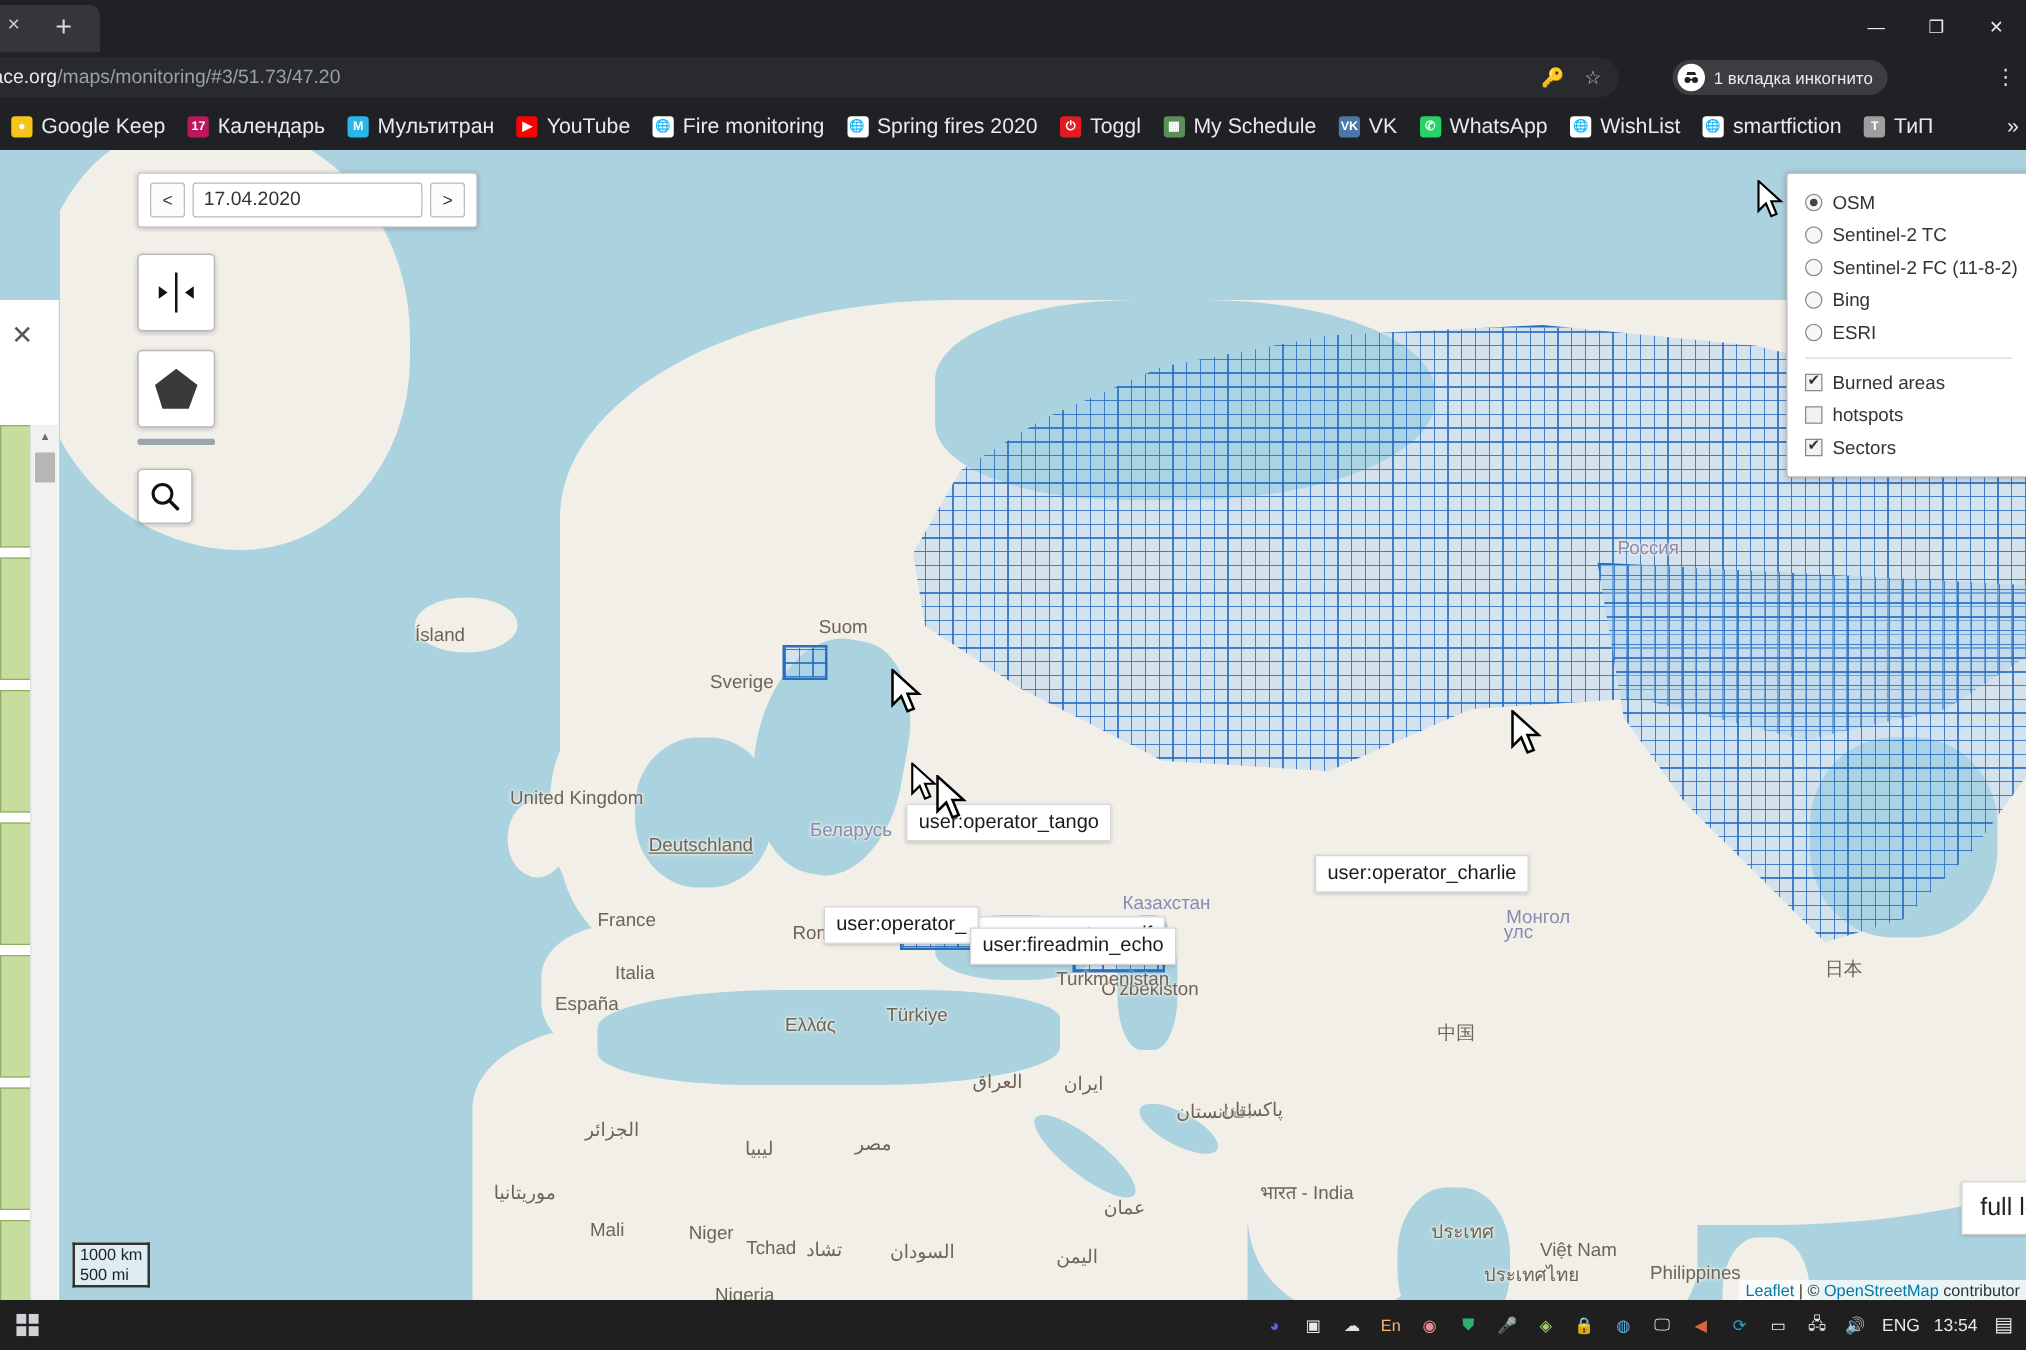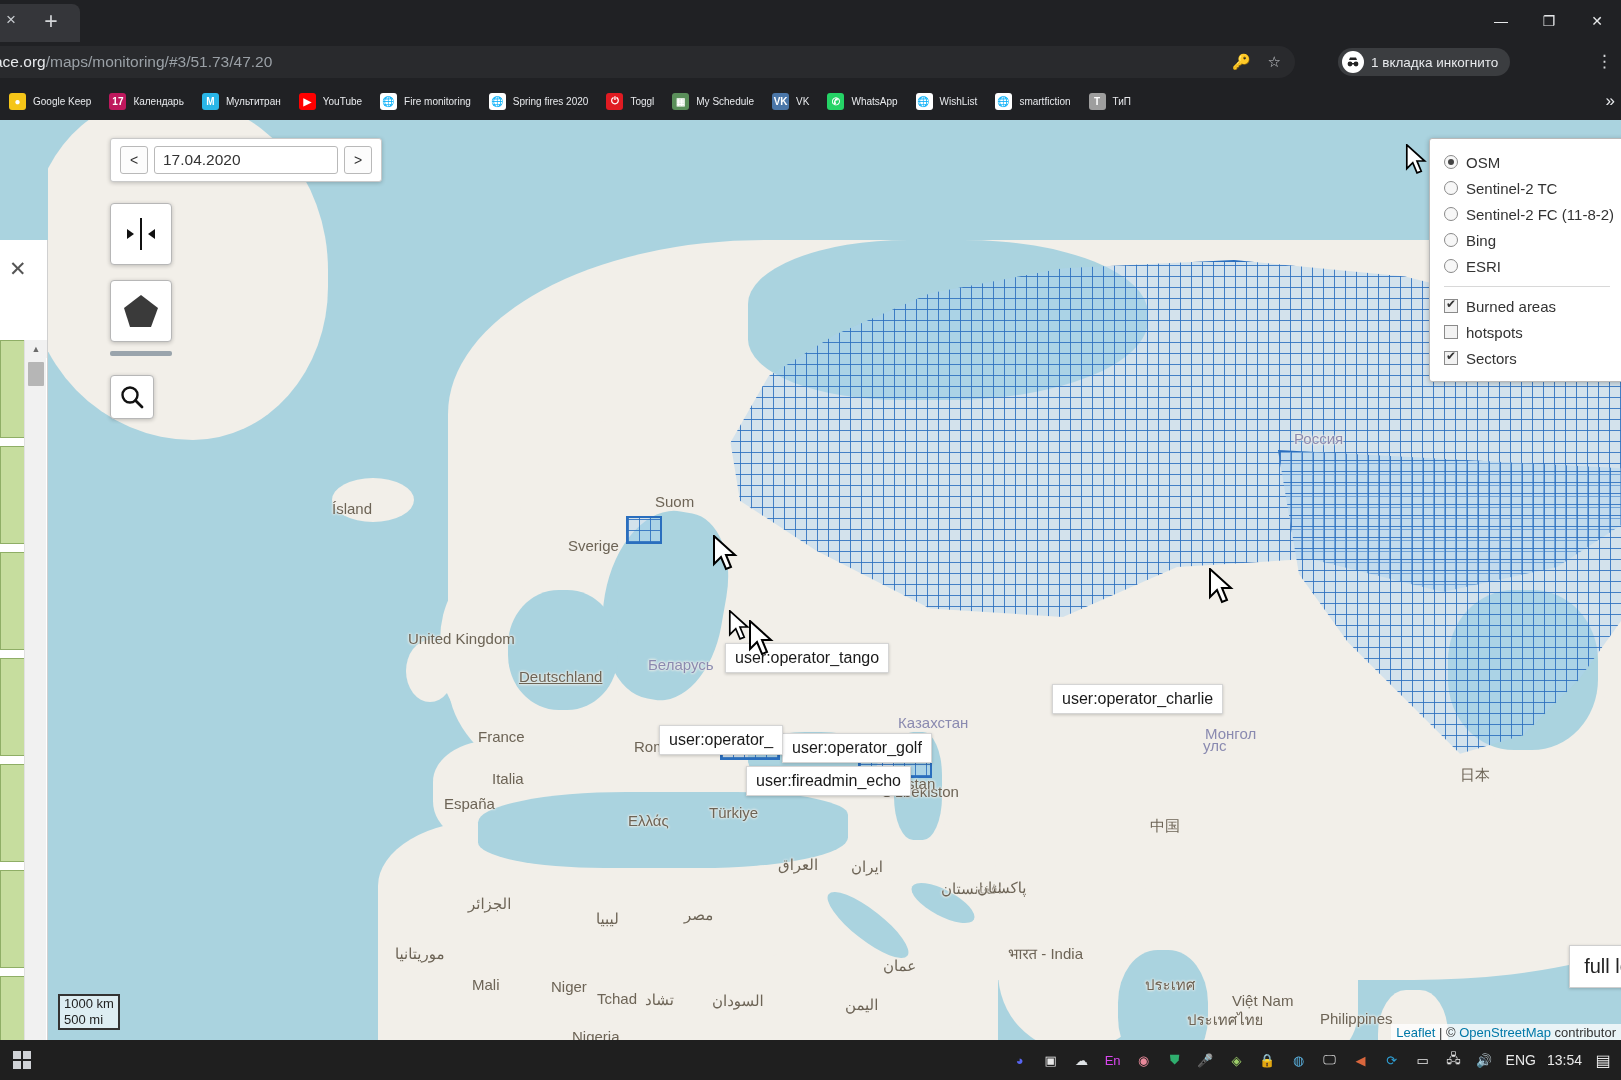--- a/index.html
+++ b/index.html
@@ -38,21 +38,21 @@
     display:flex; align-items:center; justify-content:center; }
   .incognito-pill .lbl { color:#e8eaed; font-size:13.5px; white-space:nowrap; }
   .kebab { position:absolute; left:1596px; top:10px; color:#d5d7da; font-size:17px;
     line-height:20px; cursor:pointer; letter-spacing:0; }
 
   
   .bookmarks { position:absolute; left:0; top:82px; width:1621px; height:38px;
     background:#202124; display:flex; align-items:center; padding-left:0; }
   .bm { display:flex; align-items:center; gap:7px; padding:4px 9px; border-radius:4px;
     cursor:pointer; flex:0 0 auto; }
-  .bm .t { color:#e8eaed; font-size:10px; white-space:nowrap; }
+  .bm .t { color:#e8eaed; font-size:17px; white-space:nowrap; }
   .bmi { width:17px; height:17px; border-radius:3px; flex:0 0 auto;
     display:flex; align-items:center; justify-content:center;
     font-size:10px; color:#fff; font-weight:bold; }
   .bm-overflow { position:absolute; right:6px; color:#e8eaed; font-size:17px; cursor:pointer; }
 
   
   .viewport { position:absolute; left:0; top:120px; width:1621px; height:920px;
     background:#aad3df; overflow:hidden; }
   .mapcanvas { position:absolute; left:48px; top:0; width:1573px; height:920px;
     background:#aad3df; overflow:hidden; }
@@ -341,21 +341,21 @@
         <div class="maplabel" style="left: 1139px; top: 888px;">ประเทศไทย</div>
         <div class="maplabel" style="left: 1272px; top: 890px;">Philippines</div>
         <div class="maplabel" style="left: 1097px; top: 853px;">ประเทศ</div>
       </div>
 
     <div id="tips">
         <div class="tip" style="left: 677px; top: 523px;">user:operator_tango</div>
         <div class="tip" style="left: 1004px; top: 564px;">user:operator_charlie</div>
         <div class="tip" style="left: 734px; top: 590px; margin-top: 23px;">user:operator_golf</div>
         <div class="tip" style="left: 611px; top: 605px;">user:operator_</div>
-        <div class="tip" style="left: 698px; top: 622px; margin-top: 24px;">user:fireadmin_echo</div>
+        <div class="tip" style="left: 728px; top: 622px;">user:fireadmin_echo</div>
       </div>
 
     <svg class="cursor" style="left:664px;top:415px;" width="28" height="40" viewBox="0 0 28 40">
       <path d="M2 1 L2 29 L9 22 L14 34 L19 32 L14 20 L23 20 Z" fill="#fff" stroke="#000" stroke-width="2"></path>
     </svg>
     <svg class="cursor" style="left:1160px;top:448px;" width="28" height="40" viewBox="0 0 28 40">
       <path d="M2 1 L2 29 L9 22 L14 34 L19 32 L14 20 L23 20 Z" fill="#fff" stroke="#000" stroke-width="2"></path>
     </svg>
     <svg class="cursor" style="left:700px;top:500px;" width="28" height="40" viewBox="0 0 28 40">
       <path d="M2 1 L2 29 L9 22 L14 34 L19 32 L14 20 L23 20 Z" fill="#fff" stroke="#000" stroke-width="2"></path>
@@ -470,21 +470,21 @@
       <rect x="0" y="0" width="8" height="8" fill="#cfd2d6"></rect>
         <rect x="10" y="0" width="8" height="8" fill="#cfd2d6"></rect>
       <rect x="0" y="10" width="8" height="8" fill="#cfd2d6"></rect>
         <rect x="10" y="10" width="8" height="8" fill="#cfd2d6"></rect>
     </svg>
   </div>
   <div class="tray" id="tray">
       <div class="ic" style="color: rgb(88, 101, 242);">◕</div>
       <div class="ic">▣</div>
       <div class="ic" style="color: rgb(223, 227, 230);">☁</div>
-      <div class="ic" style="color: #d946ef;">En</div>
+      <div class="ic" style="color: #fdba74;">En</div>
       <div class="ic" style="color: rgb(232, 137, 154);">◉</div>
       <div class="ic" style="color: rgb(47, 174, 110);">⛊</div>
       <div class="ic">🎤</div>
       <div class="ic" style="color: rgb(158, 207, 106);">◈</div>
       <div class="ic" style="color: rgb(123, 140, 240);">🔒</div>
       <div class="ic" style="color: rgb(91, 178, 224);">◍</div>
       <div class="ic">🖵</div>
       <div class="ic" style="color: rgb(217, 102, 61);">◀</div>
       <div class="ic" style="color: rgb(46, 159, 212);">⟳</div>
       <div class="ic">▭</div>

